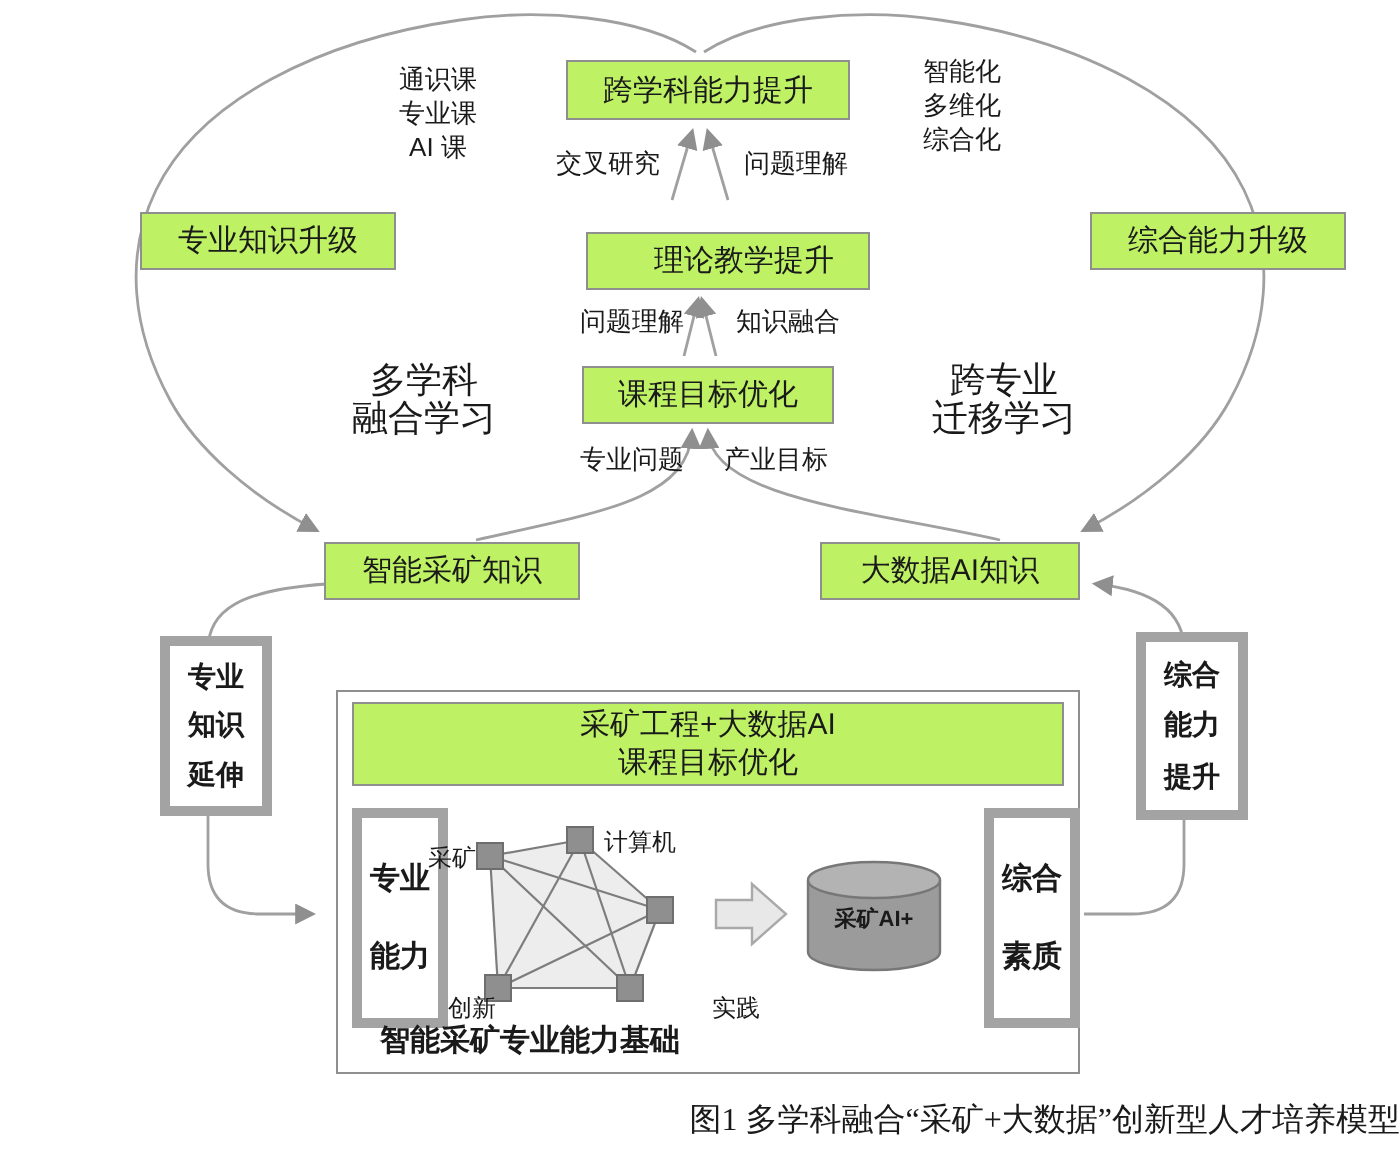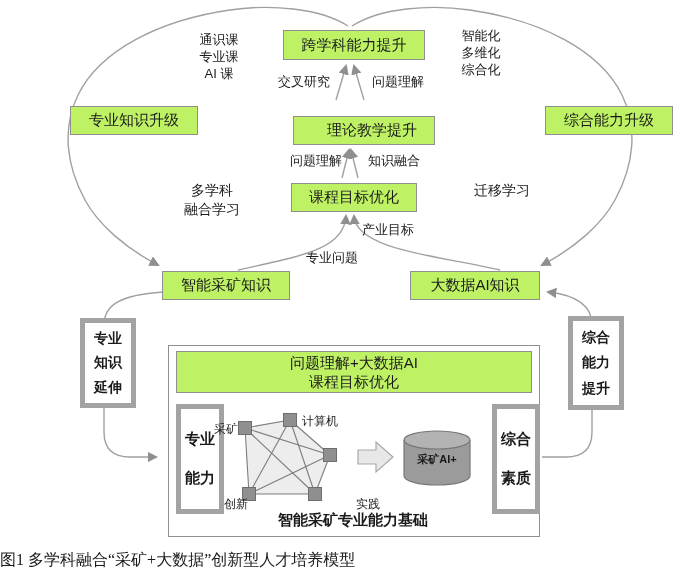--- a/index.html
+++ b/index.html
@@ -8,31 +8,31 @@
     font-family:"Liberation Sans","DejaVu Sans",sans-serif;color:#1a1a1a;overflow:hidden;
   }
   svg{position:absolute;left:0;top:0;}
   .box{
     position:absolute;background:#bef264;border:1px solid #8f8f8f;
     display:flex;align-items:center;justify-content:center;
     font-weight:normal;font-size:15px;text-align:center;z-index:3;
   }
   .lbl{position:absolute;font-size:13px;z-index:3;white-space:nowrap;}
   .note{position:absolute;font-size:13px;line-height:17px;text-align:center;z-index:3;}
-  .note2{position:absolute;font-size:14px;line-height:19px;text-align:center;z-index:3;}
+  .note2{position:absolute;font-size:18px;line-height:19px;text-align:center;z-index:3;}
   .vbox{
     position:absolute;background:#fff;border:5px solid #a3a3a3;z-index:3;
     display:flex;flex-direction:column;align-items:center;justify-content:space-evenly;
     font-weight:bold;font-size:14px;text-align:center;
   }
   .container{position:absolute;border:1px solid #8f8f8f;background:transparent;z-index:2;}
   .netlbl{position:absolute;font-size:12px;z-index:4;white-space:nowrap;}
-  .footer{position:absolute;font-weight:bold;font-size:15px;text-align:center;z-index:4;}
+  .footer{position:absolute;font-weight:bold;font-size:15px;text-align:left;z-index:4;padding-left:22px;}
   .caption{
-    position:absolute;width:700px;text-align:left;font-size:16px;z-index:3;
+    position:absolute;width:700px;text-align:right;font-size:16px;z-index:3;
     font-family:"Liberation Serif","DejaVu Serif",serif;
   }
   .cylText{position:absolute;font-weight:bold;font-size:11px;text-align:center;z-index:5;}
 </style>
 </head>
 <body>
 
 <div id="canvas">
 
   <svg width="700" height="585" viewBox="0 0 700 585" style="z-index:1;">
@@ -57,38 +57,39 @@
 
   <div class="box" style="left:283px;top:30px;width:140px;height:28px;">跨学科能力提升</div>
   <div class="lbl" style="left:278px;top:73px;">交叉研究</div>
   <div class="lbl" style="left:372px;top:73px;">问题理解</div>
 
   <div class="box" style="left:293px;top:116px;width:124px;height:27px;padding-left:16px;">理论教学提升</div>
   <div class="lbl" style="left:290px;top:152px;">问题理解</div>
   <div class="lbl" style="left:368px;top:152px;">知识融合</div>
 
   <div class="box" style="left:291px;top:183px;width:124px;height:27px;">课程目标优化</div>
-  <div class="lbl" style="left:306px;top:221px;margin-top:28px;">专业问题</div>
+  <div class="lbl" style="left:290px;top:221px;">专业问题</div>
   <div class="lbl" style="left:362px;top:221px;">产业目标</div>
 
   <div class="note" style="left:186px;top:31px;width:66px;">
     <div>通识课</div>
     <div>专业课</div>
     <div>AI 课</div>
   </div>
   <div class="note" style="left:448px;top:27px;width:66px;">
     <div>智能化</div>
     <div>多维化</div>
     <div>综合化</div>
   </div>
   <div class="note2" style="left:168px;top:181px;width:88px;">
     <div>多学科</div>
     <div>融合学习</div>
   </div>
   <div class="note2" style="left:458px;top:181px;width:88px;">
+    <div>跨专业</div>
     <div>迁移学习</div>
   </div>
 
   <div class="box" style="left:42px;top:106px;width:126px;height:27px;margin-left:28px;">专业知识升级</div>
   <div class="box" style="left:545px;top:106px;width:126px;height:27px;">综合能力升级</div>
 
   <div class="box" style="left:162px;top:271px;width:126px;height:27px;">智能采矿知识</div>
   <div class="box" style="left:410px;top:271px;width:128px;height:27px;">大数据AI知识</div>
 
   <div class="vbox" style="left:80px;top:318px;width:46px;height:80px;">
@@ -98,21 +99,21 @@
   </div>
   <div class="vbox" style="left:568px;top:316px;width:46px;height:84px;">
     <div>综合</div>
     <div>能力</div>
     <div>提升</div>
   </div>
 
   <div class="container" style="left:168px;top:345px;width:370px;height:190px;"></div>
 
   <div class="box" style="left:176px;top:351px;width:354px;height:40px;flex-direction:column;line-height:19px;">
-    <div>问题理解+大数据AI</div>
+    <div>采矿工程+大数据AI</div>
     <div>课程目标优化</div>
   </div>
 
   <div class="vbox" style="left:176px;top:404px;width:38px;height:100px;font-size:15px;">
     <div>专业</div>
     <div>能力</div>
   </div>
   <div class="vbox" style="left:492px;top:404px;width:38px;height:100px;font-size:15px;">
     <div>综合</div>
     <div>素质</div>

